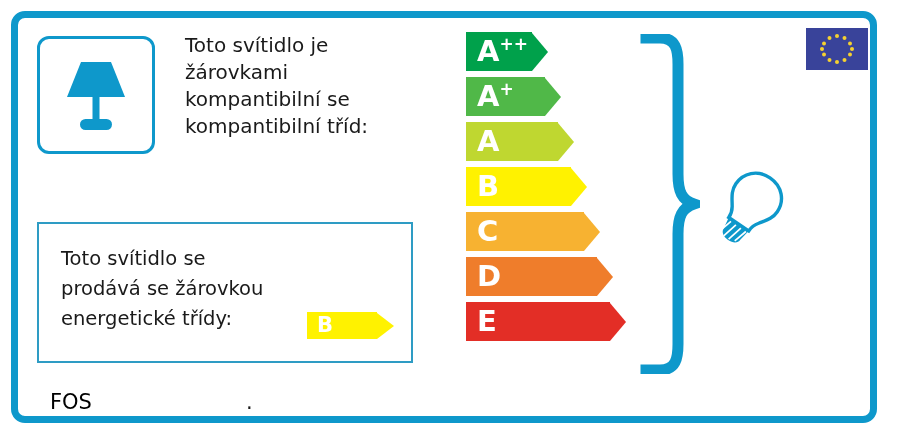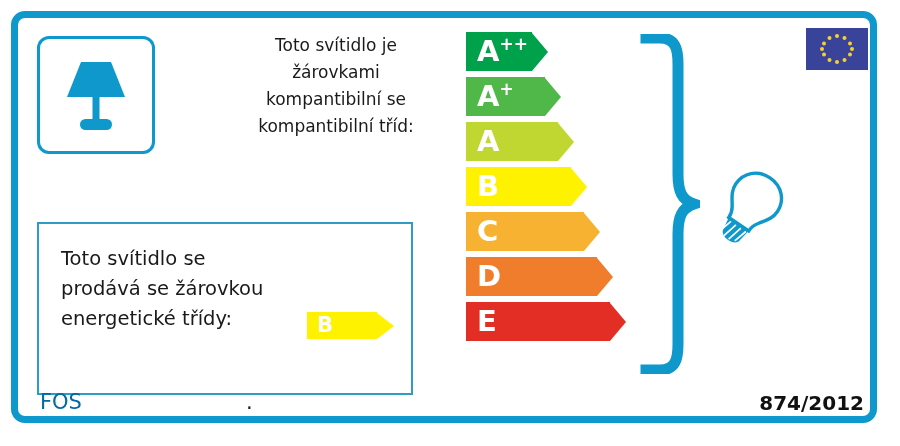--- a/index.html
+++ b/index.html
@@ -28,23 +28,23 @@
     width:118px;height:118px;
     border:3px solid #0e98cb;
     border-radius:12px;
     box-sizing:border-box;
   }
   #lamp-box svg{position:absolute;left:50%;top:50%;transform:translate(-50%,-50%);}
 
   
   #header-text{
     position:absolute;
-    left:201px;top:32px;width:270px;
-    text-align:center;
-    font-size:17px;
+    left:185px;top:32px;width:270px;
+    text-align:left;
+    font-size:20px;
     line-height:27px;
     color:#1a1a1a;
   }
 
   
   #scale{position:absolute;left:466px;top:32px;}
   .arrow{
     position:relative;
     height:39px;
     margin-bottom:6px;
@@ -90,21 +90,21 @@
   #eu-flag{
     position:absolute;left:806px;top:28px;
     width:62px;height:42px;
     background:#39439a;
   }
   #eu-flag svg{display:block;}
 
   
   #sold-box{
     position:absolute;left:37px;top:222px;
-    width:376px;height:173px;
+    width:376px;height:141px;
     border:2px solid #2e9cc4;
     box-sizing:border-box;
   }
   #sold-text{
     position:absolute;left:22px;top:20px;
     font-size:19.5px;line-height:30px;
     color:#1a1a1a;
     text-align:left;
     white-space:pre-line;
   }
@@ -122,22 +122,22 @@
     border-top:13.5px solid transparent;
     border-bottom:13.5px solid transparent;
     border-left:17px solid #fff200;
   }
   #sold-arrow .lbl{
     color:#ffffff;font-weight:bold;font-size:21px;line-height:1;
   }
 
   
   #footer-brand{
-    position:absolute;left:40px;top:390px;
-    font-size:21px;color:#0369a1;
+    position:absolute;left:50px;top:390px;
+    font-size:21px;color:#000000;
   }
   #footer-dot{
     position:absolute;left:246px;top:390px;
     font-size:21px;color:#1a1a1a;
   }
   #footer-reg{
     position:absolute;right:36px;top:391px;
     font-size:20px;font-weight:bold;color:#111111;
   }
 </style>
@@ -267,15 +267,14 @@
     <div id="sold-arrow">
       <div class="body" style="background: rgb(255, 242, 0);">
         <span class="lbl">B</span>
       </div>
       <div class="tip" style="border-left-color: rgb(255, 242, 0);"></div>
     </div>
   </div>
 
   <div id="footer-brand">FOS</div>
   <div id="footer-dot">.</div>
-  <div id="footer-reg">874/2012</div>
 
 </div>
 
 </body></html>

